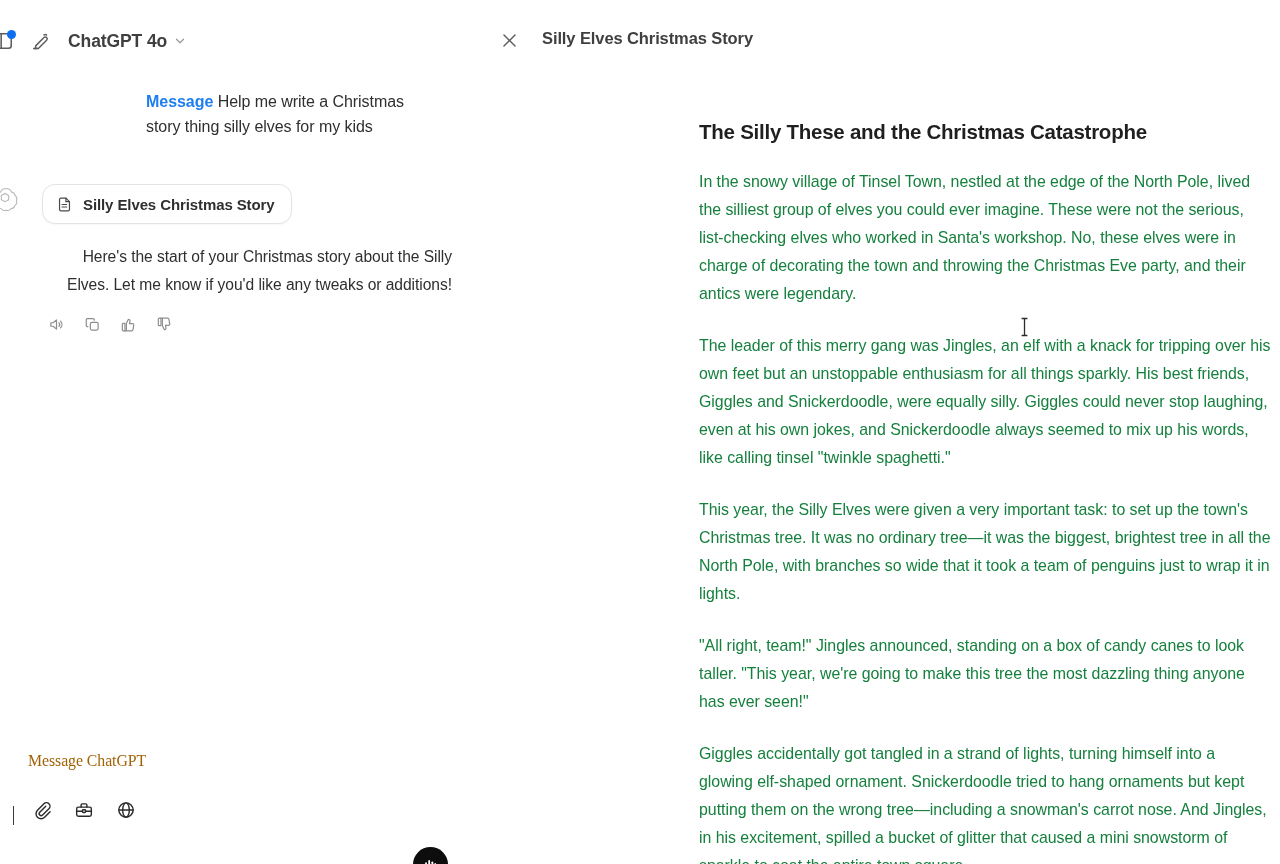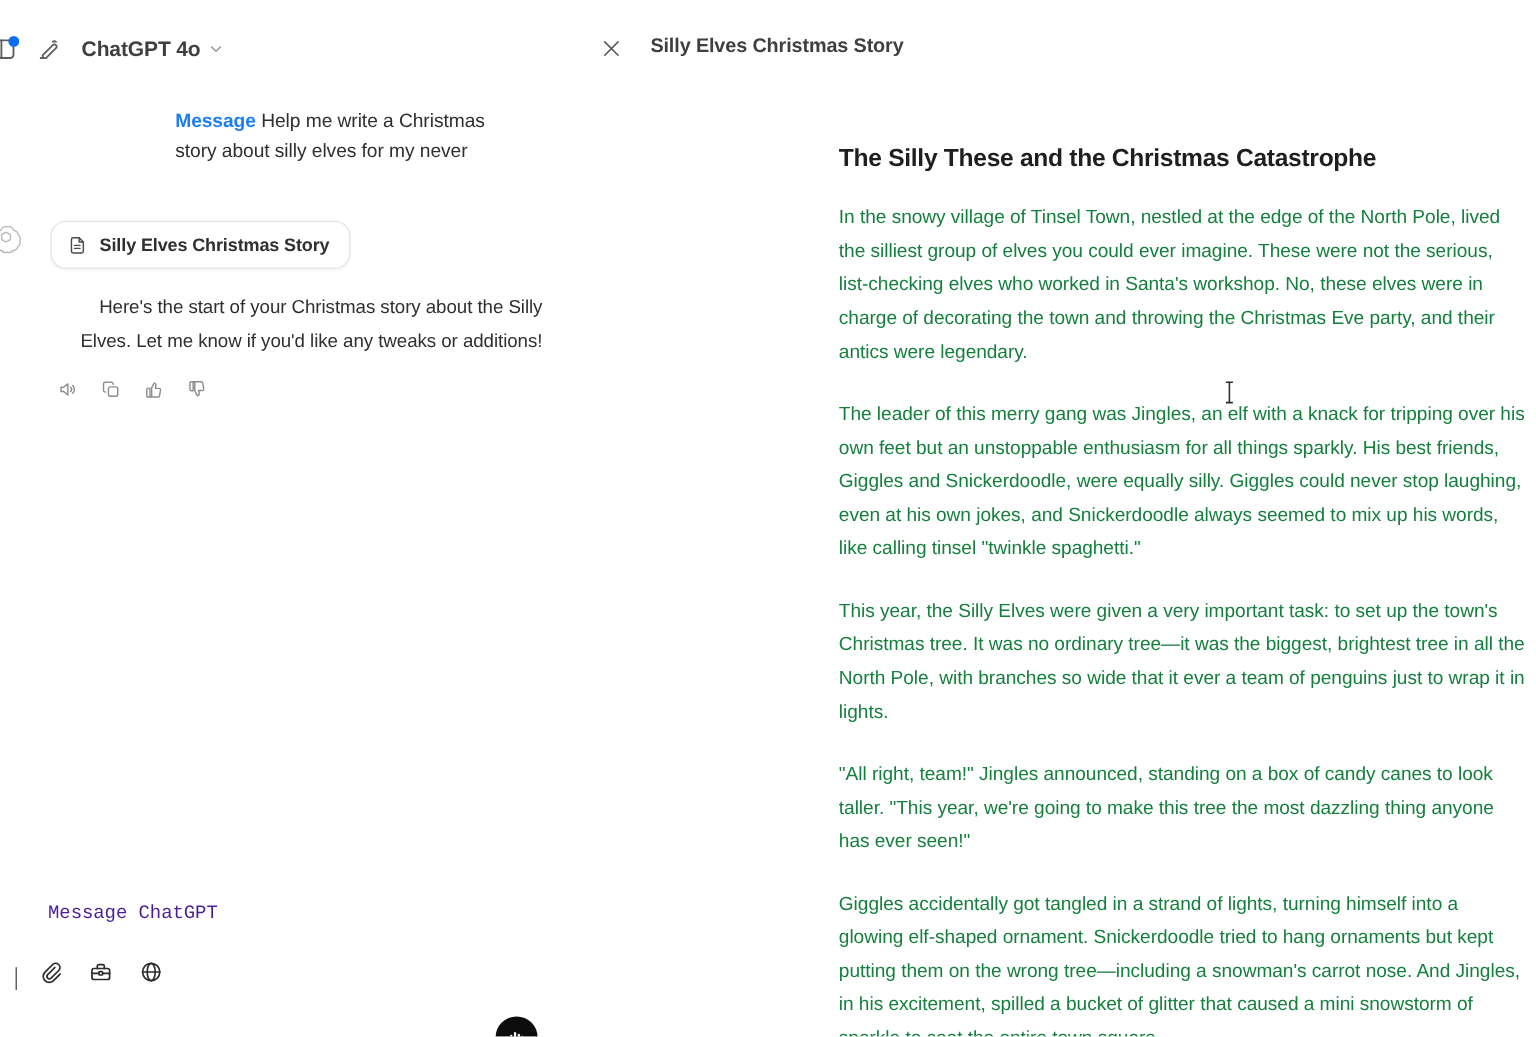--- a/index.html
+++ b/index.html
@@ -203,29 +203,29 @@
   }
   .composer {
     position: absolute;
     left: 14px; top: 18px;
     width: 640px;
     height: 86px;
     background: #ffffff;
   }
   .composer-input {
     position: absolute;
-    left: 26px; top: 12px;
+    left: 14px; top: 12px;
     width: 560px;
     font-size: 15.8px;
-    color: #4c1d95;
+    color: #a16207;
     letter-spacing: -0.05px;
     line-height: 22px;
     border: none; outline: none;
     background: transparent;
-    font-family: Liberation Mono, monospace;
+    font-family: Liberation Serif, serif;
   }
   .caret {
     position: absolute;
     left: 13px; top: 86px;
     width: 1.4px; height: 19px;
     background: #3a3a3a;
   }
   .composer-tools {
     position: absolute;
     left: 12px; top: 56px;
@@ -336,21 +336,21 @@
     </div>
 
     <div class="canvas-title">Silly Elves Christmas Story</div>
   </div>
 
   <div class="chat-col">
 
     <div class="chat-scroll">
 
       <div class="user-turn">
-        <div class="user-text"><span class="canvas-tag">Message</span><span> Help me write a Christmas story about silly elves for my never</span></div>
+        <div class="user-text"><span class="canvas-tag">Message</span><span> Help me write a Christmas story thing silly elves for my kids</span></div>
       </div>
 
       <div class="assistant-avatar">
         <svg width="26" height="26" viewBox="0 0 24 24" fill="none" stroke="#9a9a9a" stroke-width="1">
           <path d="M12 2.6c-1.9 0-3.4 1.2-3.9 2.9-1.8.2-3.2 1.6-3.5 3.3-1.4 1.1-1.9 3-1.2 4.6-.6 1.7 0 3.5 1.4 4.5.4 1.7 1.9 3 3.7 3.1 1 1.4 2.9 1.9 4.5 1.3 1.6.6 3.4.1 4.5-1.3 1.8-.1 3.3-1.4 3.7-3.1 1.4-1 2-2.8 1.4-4.5.7-1.6.2-3.5-1.2-4.6-.3-1.7-1.7-3.1-3.5-3.3-.5-1.7-2-2.9-3.9-2.9z"></path>
           <path d="M8.6 8.8 12 6.9l3.4 1.9v3.8L12 14.5l-3.4-1.9z"></path>
         </svg>
       </div>
 
       <div class="doc-chip">
@@ -435,21 +435,21 @@
       </svg>
     </div>
 
   </div>
 
   <div class="canvas-panel">
     <div class="canvas-doc">
       <h1 class="doc-h1">The Silly These and the Christmas Catastrophe</h1>
       <p class="doc-p">In the snowy village of Tinsel Town, nestled at the edge of the North Pole, lived the silliest group of elves you could ever imagine. These were not the serious, list-checking elves who worked in Santa's workshop. No, these elves were in charge of decorating the town and throwing the Christmas Eve party, and their antics were legendary.</p>
       <p class="doc-p">The leader of this merry gang was Jingles, an elf with a knack for tripping over his own feet but an unstoppable enthusiasm for all things sparkly. His best friends, Giggles and Snickerdoodle, were equally silly. Giggles could never stop laughing, even at his own jokes, and Snickerdoodle always seemed to mix up his words, like calling tinsel "twinkle spaghetti."</p>
-      <p class="doc-p">This year, the Silly Elves were given a very important task: to set up the town's Christmas tree. It was no ordinary tree—it was the biggest, brightest tree in all the North Pole, with branches so wide that it ever a team of penguins just to wrap it in lights.</p>
+      <p class="doc-p">This year, the Silly Elves were given a very important task: to set up the town's Christmas tree. It was no ordinary tree—it was the biggest, brightest tree in all the North Pole, with branches so wide that it took a team of penguins just to wrap it in lights.</p>
       <p class="doc-p">"All right, team!" Jingles announced, standing on a box of candy canes to look taller. "This year, we're going to make this tree the most dazzling thing anyone has ever seen!"</p>
       <p class="doc-p">Giggles accidentally got tangled in a strand of lights, turning himself into a glowing elf-shaped ornament. Snickerdoodle tried to hang ornaments but kept putting them on the wrong tree—including a snowman's carrot nose. And Jingles, in his excitement, spilled a bucket of glitter that caused a mini snowstorm of sparkle to coat the entire town square.</p>
 
     </div>
   </div>
 
   <div class="text-cursor">
     <svg width="11" height="22" viewBox="0 0 11 22">
       <path d="M5.5 2.5v17" stroke="#2b2b2b" stroke-width="1.3"></path>
       <path d="M2.6 2.5h5.8M2.6 19.5h5.8" stroke="#2b2b2b" stroke-width="1.3"></path>

